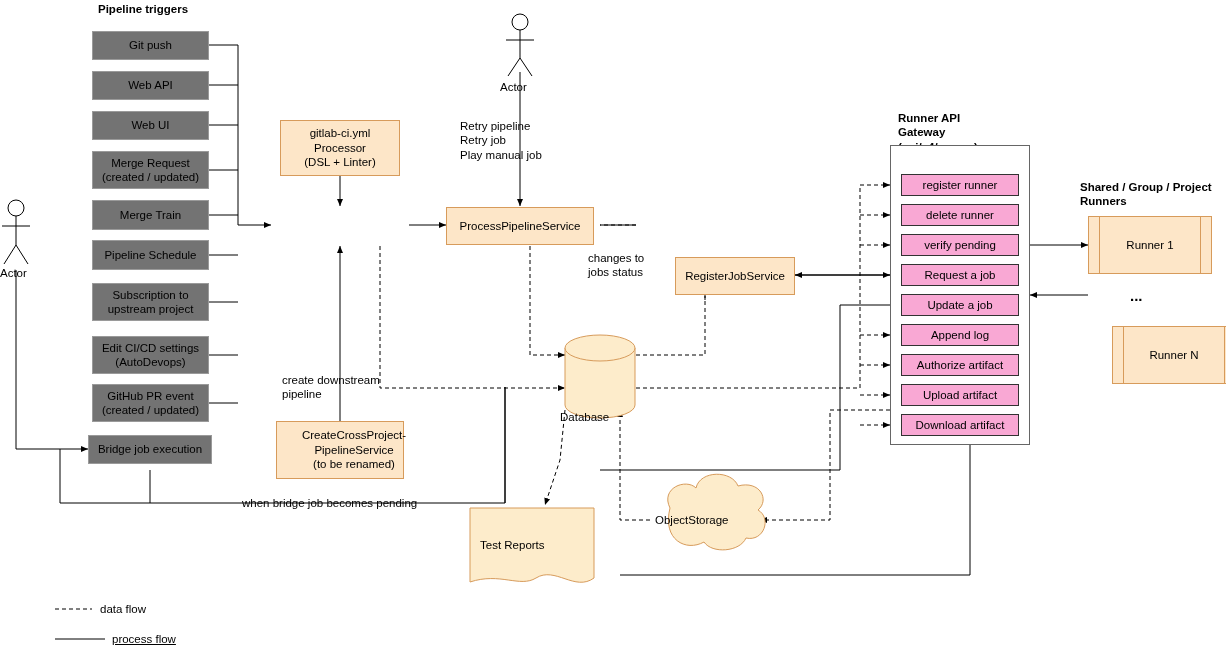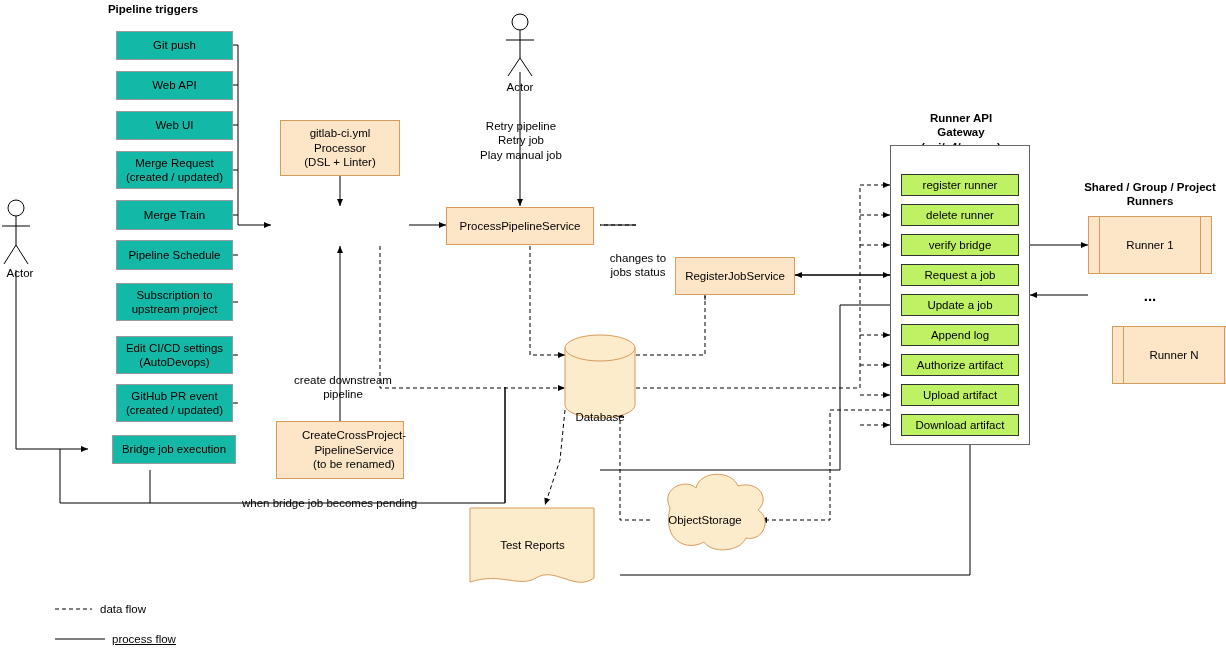--- a/index.html
+++ b/index.html
@@ -23,41 +23,39 @@
     display: flex;
     align-items: center;
     justify-content: center;
     text-align: center;
     font-size: 11.5px;
     color: #000000;
     line-height: 1.25;
     white-space: pre-line;
   }
   .trigger-box {
-    background: #14b8a6;
+    background: #737373;
     border: 1px solid #9a9a9a;
-    margin-left: 24px;
   }
   .orange-box {
     background: #fde6c8;
     border: 1px solid #d79b5b;
   }
   .plain-box {
-    background: #bef264;
+    background: #f9a8d4;
     border: 1px solid #333333;
   }
   .runner-gateway {
     background: #ffffff;
     border: 1px solid #666666;
   }
   .label {
     position: absolute;
     font-size: 11.5px;
     color: #000000;
-    text-align: center;
     white-space: pre-line;
     line-height: 1.25;
   }
   .label.bold {
     font-weight: bold;
   }
   .label.left {
     text-align: left;
   }
   svg.layer {
@@ -236,21 +234,21 @@
   </svg>
   <div class="label" style="left:655px; top:513px; width:100px;">ObjectStorage</div>
 
   <div class="label bold" style="left:898px; top:111px; width:126px;">Runner API
 Gateway
 (api/v4/runner)</div>
   <div class="node runner-gateway" style="left:890px; top:145px; width:140px; height:300px;"></div>
 
   <div class="node plain-box" style="left:901px; top:174px; width:118px; height:22px;">register runner</div>
   <div class="node plain-box" style="left:901px; top:204px; width:118px; height:22px;">delete runner</div>
-  <div class="node plain-box" style="left:901px; top:234px; width:118px; height:22px;">verify bridge</div>
+  <div class="node plain-box" style="left:901px; top:234px; width:118px; height:22px;">verify pending</div>
   <div class="node plain-box" style="left:901px; top:264px; width:118px; height:22px;">Request a job</div>
   <div class="node plain-box" style="left:901px; top:294px; width:118px; height:22px;">Update a job</div>
   <div class="node plain-box" style="left:901px; top:324px; width:118px; height:22px;">Append log</div>
   <div class="node plain-box" style="left:901px; top:354px; width:118px; height:22px;">Authorize artifact</div>
   <div class="node plain-box" style="left:901px; top:384px; width:118px; height:22px;">Upload artifact</div>
   <div class="node plain-box" style="left:901px; top:414px; width:118px; height:22px;">Download artifact</div>
 
   <div class="label bold" style="left:1080px; top:180px; width:140px;">Shared / Group / Project
 Runners</div>
 

